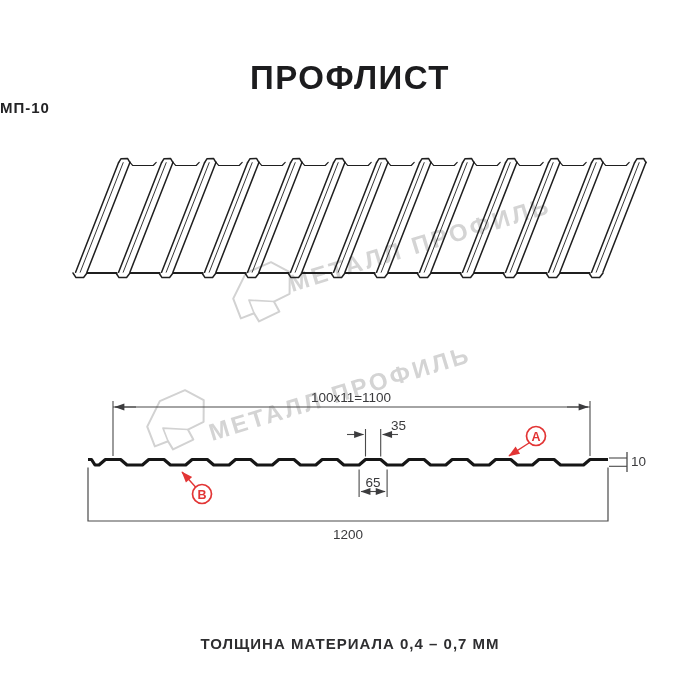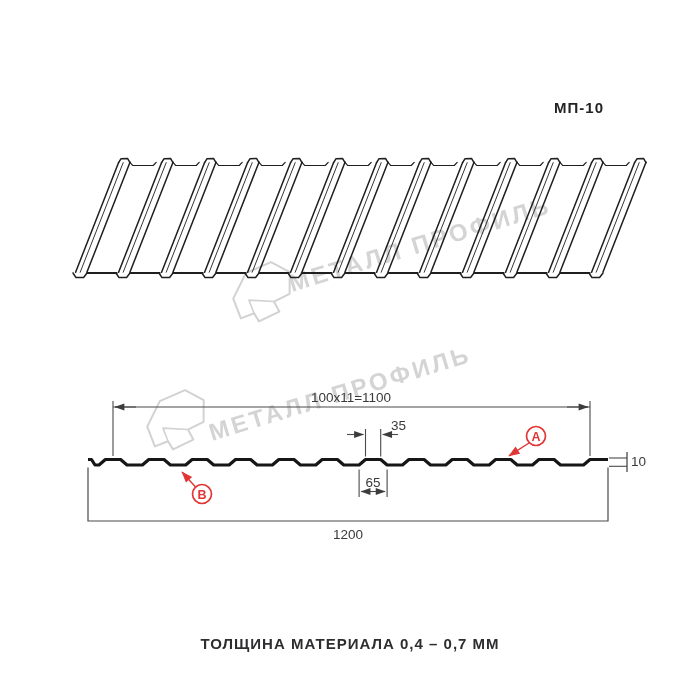--- a/index.html
+++ b/index.html
@@ -1,35 +1,36 @@
 <!DOCTYPE html>
 <html><head>
 <meta charset="utf-8">
 <style>
   html,body{margin:0;padding:0;background:#ffffff;}
   .page{position:relative;width:700px;height:700px;background:#fff;overflow:hidden;
         font-family:"Liberation Sans","DejaVu Sans",sans-serif;}
   .title{position:absolute;left:0;top:59px;width:700px;text-align:center;
          font-size:33px;font-weight:700;letter-spacing:1.5px;color:#1c1c1e;}
-  .subtitle{position:absolute;left:0;top:99px;width:604px;text-align:right;
+  .subtitle{position:absolute;left:0;top:99px;width:604px;text-align:left;
          font-size:15px;font-weight:700;letter-spacing:1px;color:#232325;}
   .footer-note{position:absolute;left:0;top:615px;width:700px;text-align:center;
          font-size:15px;font-weight:700;letter-spacing:1px;color:#2e2e30;margin-top:20px;}
   svg{position:absolute;left:0;top:0;}
   .dimtext{font-family:"Liberation Sans","DejaVu Sans",sans-serif;font-size:13.5px;fill:#3a3a3c;}
   .wmtext{font-family:"Liberation Sans","DejaVu Sans",sans-serif;font-size:24px;font-weight:700;
           letter-spacing:3px;fill:#d4d4d4;}
   .callout-letter{font-family:"Liberation Sans","DejaVu Sans",sans-serif;font-size:12.5px;
           font-weight:700;fill:#e23535;}
 </style>
 </head>
 <body>
 
 <div class="page">
 
+  <div class="title">ПРОФЛИСТ</div>
   <div class="subtitle">МП-10</div>
 
   <svg width="700" height="700" viewBox="0 0 700 700">
     <defs>
       <marker id="mDark" markerWidth="10" markerHeight="8" refX="9" refY="4" orient="auto">
         <path d="M0.5,0.8 L9.5,4 L0.5,7.2 Z" fill="#3c3c3e"></path>
       </marker>
       <marker id="mRed" markerWidth="9" markerHeight="8" refX="8" refY="4" orient="auto">
         <path d="M0.5,1 L8.5,4 L0.5,7 Z" fill="#e23535"></path>
       </marker>

